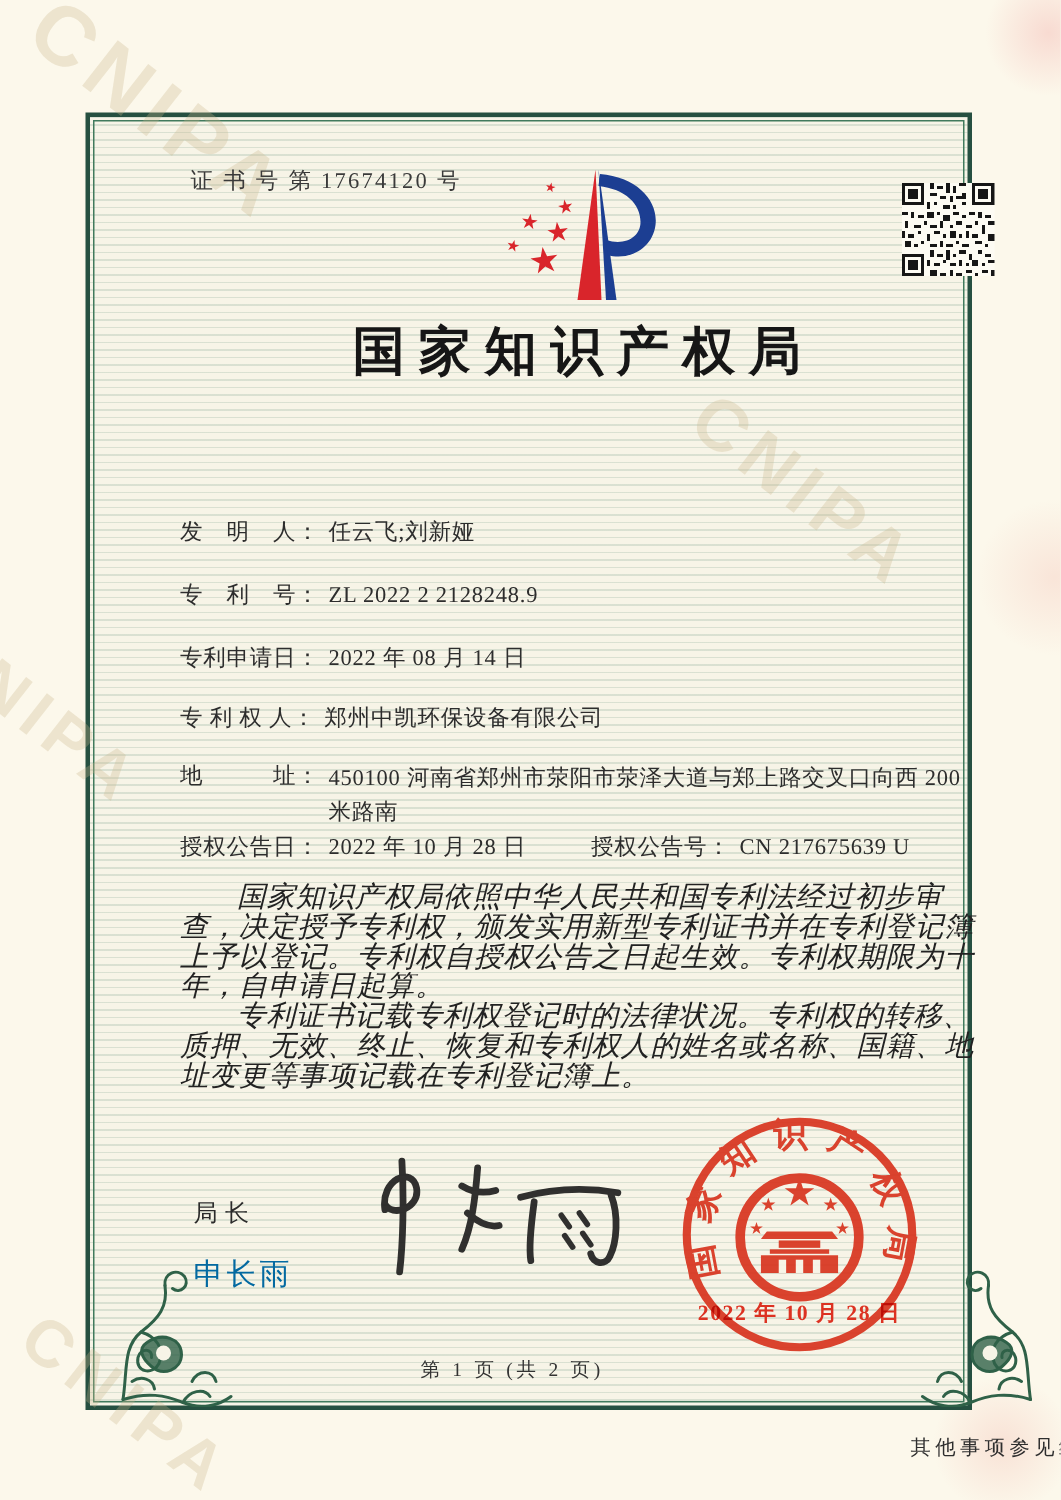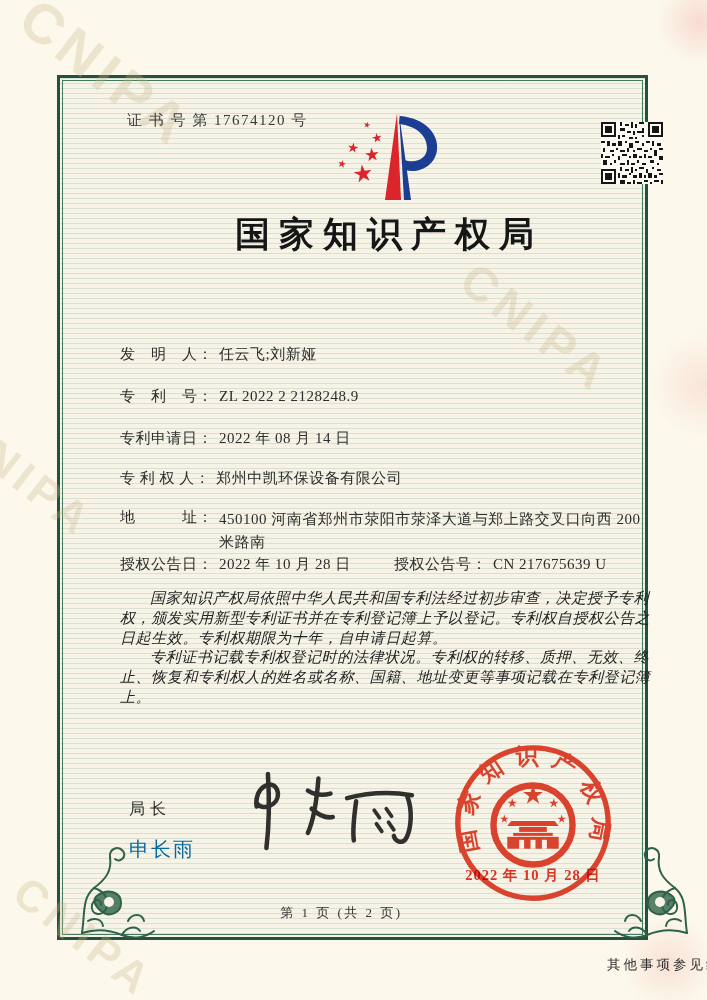--- a/index.html
+++ b/index.html
@@ -49,21 +49,21 @@
          letter-spacing:.5px; white-space:nowrap; }
   .row .val { margin-left:6px; }
   .r1 { top:293px; } .r2 { top:345px; } .r3 { top:387px; }
   .r4 { top:429px; } .r5 { top:469px; }
   .row-addr { position:absolute; left:88px; top:508px; font-size:15px; color:#2d2d2d;
               display:flex; letter-spacing:.5px; }
   .row-addr .val { margin-left:6px; width:428px; line-height:23px; white-space:normal; }
   .g1 { top:555px;text-align:center; } .g2 { top:555px; left:362px; }
   
   .paras { position:absolute; left:88px; top:589px; width:537px;
-           font-size:15px; line-height:19.8px; color:#222;
+           font-size:19px; line-height:19.8px; color:#222;
            font-style:italic; letter-spacing:.6px; }
   .paras p { text-indent:2em; }
   
   .director-title { position:absolute; left:97px; top:799px; font-size:16px;
                     letter-spacing:5px; color:#2b2b2b; }
   .director-name  { position:absolute; left:97px; top:836px; font-size:20px;
                     letter-spacing:2px; color:#0369a1; }
   .autograph { position:absolute; left:202px; top:753px; }
   
   .seal { position:absolute; left:412px; top:734px; opacity:.93;

